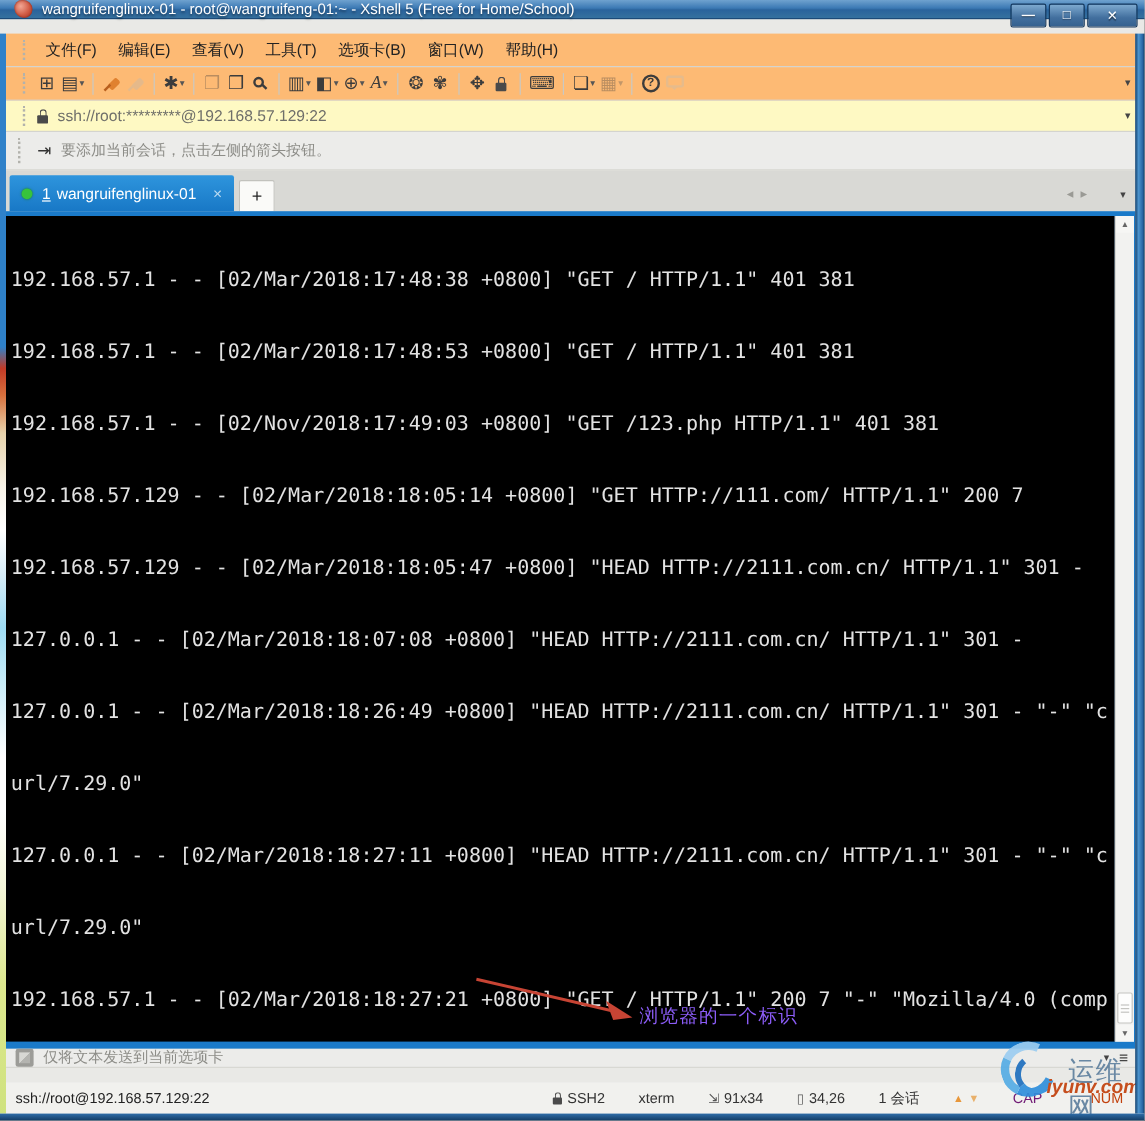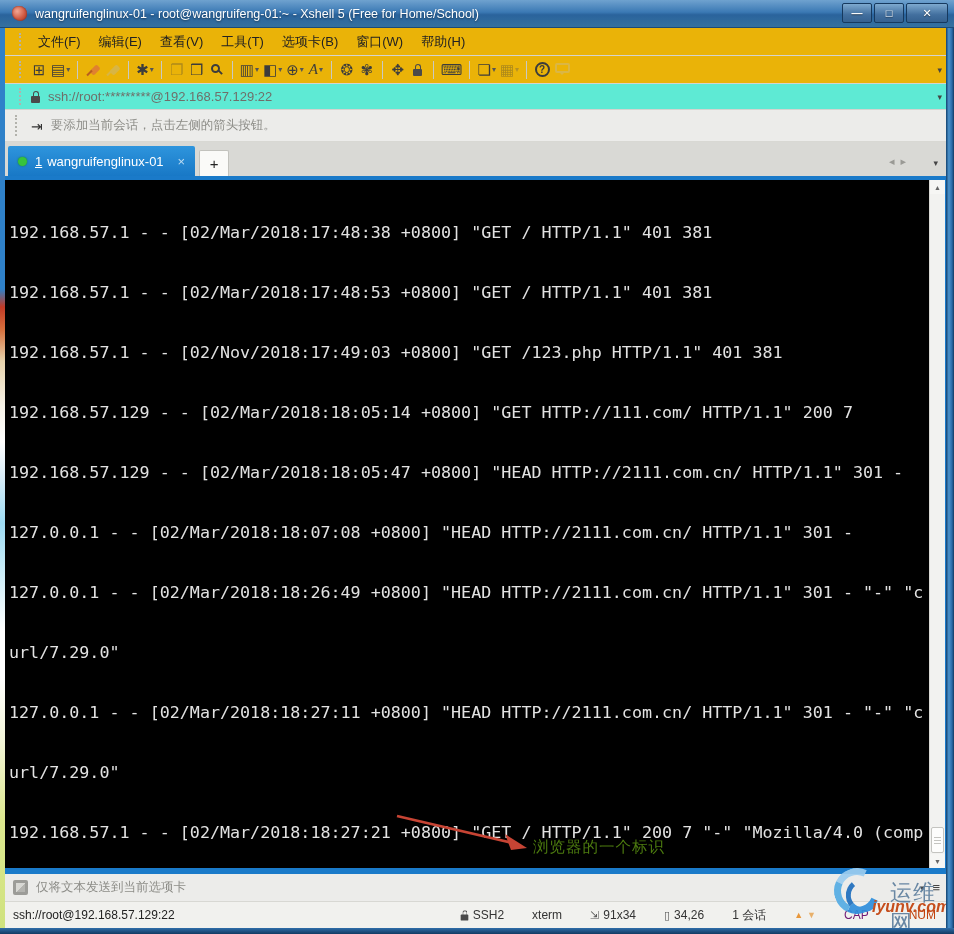--- a/index.html
+++ b/index.html
@@ -1,37 +1,37 @@
 <!DOCTYPE html>
 <html><head>
 <meta charset="utf-8">
 <style>
   html,body{margin:0;padding:0;background:#555;}
   *{box-sizing:border-box;}
   #window{position:relative;width:954px;height:934px;background:#e9e9e6;overflow:hidden;
           font-family:"Liberation Sans","DejaVu Sans",sans-serif;}
   
-  .titlebar{position:absolute;left:0;top:0;width:954px;height:28px;
+  .titlebar{position:absolute;left:0;top:0;width:954px;height:16px;
     background:linear-gradient(#6fa2cf,#3b79b4 45%,#2a639c 55%,#35719f);
     border-bottom:1px solid #1c4a78;display:flex;align-items:center;color:#fff;}
   .app-icon{width:15px;height:15px;margin:0 8px 0 12px;border-radius:45% 55% 50% 60%;
     background:radial-gradient(circle at 35% 35%,#f2a693,#d05a43 55%,#a63526);box-shadow:inset 0 0 2px #7e2417;}
   .title-text{font-size:12.5px;text-shadow:0 1px 2px rgba(0,0,0,.45);}
   .win-btns{position:absolute;right:6px;top:3px;display:flex;gap:2px;}
   .win-btn{width:30px;height:20px;border:1px solid #16395e;border-radius:2px;color:#fff;
     background:linear-gradient(#7da9cf,#426f9e 60%,#35618f);display:flex;align-items:center;justify-content:center;
     font-size:11px;font-weight:bold;text-shadow:0 1px 1px rgba(0,0,0,.5);}
   .win-btn.close{width:42px;}
   .edge-left{position:absolute;left:0;top:28px;width:5px;height:900px;
     background:linear-gradient(#2f81c9 0%,#2f81c9 29%,#c23a26 31%,#d7703d 33.5%,#e7d3ac 37%,#f7f3e8 42%,#ffffff 46%,#d8edf8 50%,#9edcf4 55%,#c8ecf8 60%,#ffffff 67%,#ffffff 72%,#f4f6da 79%,#dde88f 88%,#cfe27e 100%);}
   .edge-right{position:absolute;left:946px;top:28px;width:8px;height:900px;
     background:linear-gradient(90deg,#12416e,#4b93cd 35%,#2a6aa8 75%,#123a62);}
   .edge-bottom{position:absolute;left:0;top:928px;width:954px;height:6px;
     background:linear-gradient(#2f6da8,#123a62);}
-  .bar{position:absolute;left:5px;width:941px;display:flex;align-items:center;background:#eab308;}
+  .bar{position:absolute;left:5px;width:941px;display:flex;align-items:center;background:#fdba74;}
   .grip{height:65%;border-left:2px dotted #b2b2ac;margin:0 8px 0 14px;}
   
   .menubar{top:28px;height:28px;border-bottom:1px solid #d4d4cf;font-size:13px;color:#222;}
   .menu-item{padding:4px 9px;cursor:default;}
   
   .toolbar{top:56px;height:28px;border-bottom:1px solid #d4d4cf;color:#3c3c3c;}
   .tbtn{display:flex;align-items:center;justify-content:center;min-width:20px;height:22px;padding:0 2px;font-size:15px;}
   .tbtn .g{line-height:1;}
   .caret{font-size:8px;color:#555;margin-left:1px;}
   .sep{width:1px;height:18px;background:#c9c9c4;margin:0 5px;}
@@ -43,21 +43,21 @@
   .icon-plug.off::after{background:#b9b9b4;}
   .icon-find{width:9px;height:9px;border:2px solid #3c3c3c;border-radius:50%;position:relative;margin:0 3px 2px 0;}
   .icon-find::after{content:"";position:absolute;width:6px;height:2px;background:#3c3c3c;right:-5px;bottom:-2px;transform:rotate(45deg);}
   .icon-lock{width:9px;height:7px;background:#4a4a4a;border-radius:1px;position:relative;margin-top:5px;}
   .icon-lock::before{content:"";position:absolute;left:1.5px;top:-5px;width:4px;height:5px;border:1.5px solid #4a4a4a;border-bottom:none;border-radius:3px 3px 0 0;}
   .icon-help{width:15px;height:15px;border:2px solid #3c3c3c;border-radius:50%;display:flex;align-items:center;justify-content:center;font:bold 10px/1 "Liberation Sans",sans-serif;color:#3c3c3c;}
   .icon-bubble{width:15px;height:10px;border:2px solid #bdbdb8;border-radius:2px;position:relative;margin-bottom:3px;}
   .icon-bubble::after{content:"";position:absolute;left:2px;bottom:-7px;border:3px solid transparent;border-top-color:#bdbdb8;}
   .tb-overflow{position:absolute;right:4px;font-size:9px;color:#444;}
   
-  .addressbar{top:84px;height:26px;border-bottom:1px solid #d4d4cf;background:#5eead4;}
+  .addressbar{top:84px;height:26px;border-bottom:1px solid #d4d4cf;background:#fef9c3;}
   .address-text{font-size:13px;color:#6f6f6a;margin-left:8px;}
   
   .infobar{top:110px;height:32px;background:#ececea;border-bottom:1px solid #d8d8d3;}
   .info-icon{font-size:14px;color:#333;margin:0 8px 0 6px;}
   .info-text{font-size:12.5px;color:#8d8d88;}
   
   .tabbar{top:142px;height:34px;background:#d9d9d5;align-items:flex-end;}
   .tab-active{height:30px;min-width:160px;background:linear-gradient(#2e95dd,#1878c6);color:#fff;
     display:flex;align-items:center;padding:0 10px 0 10px;font-size:13px;border-radius:2px 2px 0 0;margin-left:3px;}
   .tab-dot{width:9px;height:9px;border-radius:50%;background:#37c33c;margin-right:8px;box-shadow:0 0 2px #1d7a20;}
@@ -67,31 +67,31 @@
     margin-left:4px;display:flex;align-items:center;justify-content:center;font-size:15px;color:#222;}
   .tab-nav{position:absolute;right:34px;bottom:8px;font-size:11px;color:#9a9a95;letter-spacing:6px;}
   .tab-caret{position:absolute;right:8px;bottom:8px;font-size:9px;color:#444;}
   
   .term-frame{position:absolute;left:5px;top:176px;width:941px;height:698px;background:#1a7ac9;}
   .terminal{position:absolute;left:0;top:4px;width:924px;height:688px;background:#000;overflow:hidden;}
   .term-text{position:absolute;left:4px;top:2px;font:16.7px/20px "DejaVu Sans Mono","Liberation Mono",monospace;
     color:#e2e2e2;white-space:pre;}
   .trow{height:20px;}
   .annot-svg{position:absolute;left:0;top:0;pointer-events:none;}
-  .annot-label{position:absolute;left:528px;top:657px;color:#4d7c0f;font-size:15.5px;letter-spacing:1px;}
+  .annot-label{position:absolute;left:528px;top:657px;color:#8b5cf6;font-size:15.5px;letter-spacing:1px;}
   
   .vscroll{position:absolute;right:1px;top:4px;width:16px;height:688px;background:#f2f2f0;border-left:1px solid #d8d8d4;}
   .vbtn{position:absolute;left:0;width:15px;height:14px;display:flex;align-items:center;justify-content:center;
     font-size:7px;color:#666;background:#f6f6f4;}
   .vbtn.up{top:0;}
   .vbtn.down{bottom:0;}
   .vthumb{position:absolute;left:1px;width:13px;bottom:15px;height:26px;background:#fdfdfc;border:1px solid #c4c4c0;border-radius:2px;}
   .vthumb::after{content:"";position:absolute;left:2px;right:2px;top:9px;height:1px;background:#c4c4c0;box-shadow:0 3px 0 #c4c4c0,0 6px 0 #c4c4c0;}
   
-  .composebar{top:874px;height:28px;background:#ececea;border-bottom:1px solid #d8d8d3;}
+  .composebar{top:874px;height:16px;background:#ececea;border-bottom:1px solid #d8d8d3;}
   .send-icon{width:15px;height:15px;background:#9c9c98;border-radius:2px;margin:0 8px 0 8px;position:relative;}
   .send-icon::after{content:"";position:absolute;left:3px;top:3px;width:9px;height:9px;background:linear-gradient(135deg,#d8d8d4 50%,#b4b4b0 50%);}
   .compose-text{font-size:12.5px;color:#8d8d88;}
   .compose-right{position:absolute;right:6px;display:flex;align-items:center;gap:8px;color:#444;}
   .statusbar{top:902px;height:26px;background:#f1f1ee;font-size:12px;color:#333;}
   .status-left{margin-left:8px;color:#222;}
   .status-right{position:absolute;right:10px;display:flex;align-items:center;gap:28px;}
   .sitem{display:flex;align-items:center;gap:4px;}
   .s-ico{font-size:11px;color:#555;}
   .arr-up{color:#e8973a;font-size:9px;}

